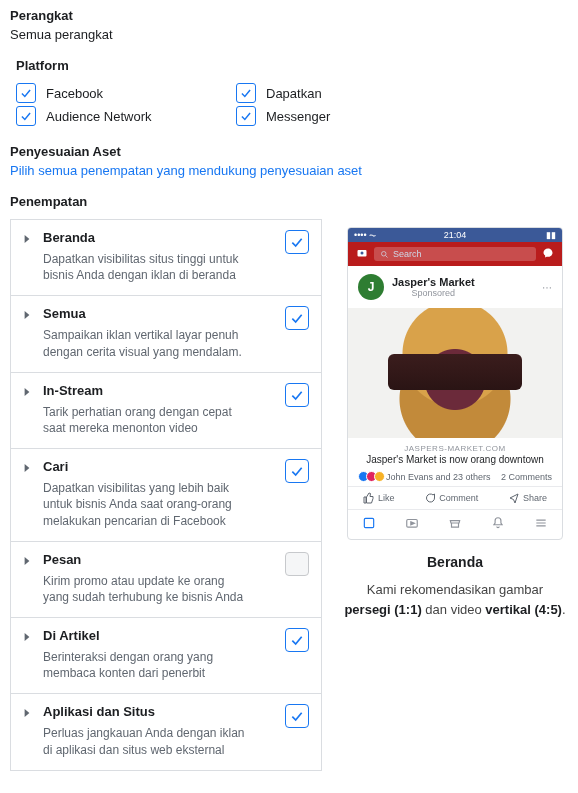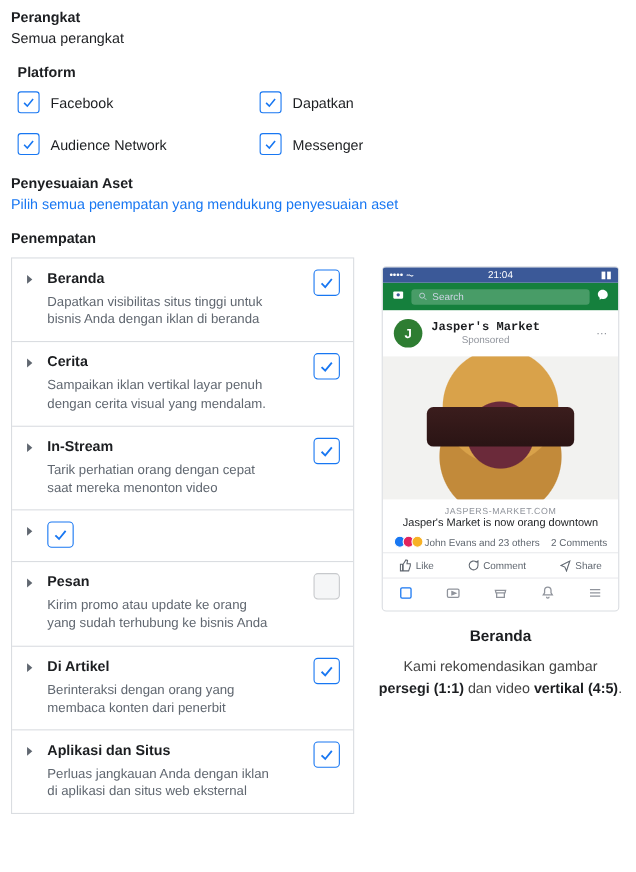--- a/index.html
+++ b/index.html
@@ -19,21 +19,21 @@
   }
   .section-sub {
     font-size: 13px;
     color: #1c1e21;
     margin-bottom: 16px;
   }
   .platform-block { margin-left: 6px; margin-bottom: 18px; }
   .platform-grid {
     display: grid;
     grid-template-columns: 220px 220px;
-    row-gap: 18px;
+    row-gap: 3px;
   }
   .check-row {
     display: flex;
     align-items: center;
     gap: 10px;
   }
   .chk {
     width: 20px; height: 20px;
     border: 1.5px solid #1877f2;
     border-radius: 3px;
@@ -97,21 +97,21 @@
     font-size:10px;
     margin: 8px auto 14px auto;
     background:#fff;
   }
   .phone-status-rel{position:relative;height:14px;background:#3b5998;color:#fff;}
   .phone-status-rel span{position:absolute;top:2px;font-size:9px;}
   .phone-status-rel .l{left:6px;}
   .phone-status-rel .c{left:0;right:0;text-align:center;}
   .phone-status-rel .r{right:6px;}
   .phone-top{
-    background:#15803d;
+    background:#b91c1c;
     color:#fff;
     display:flex;
     align-items:center;
     gap:6px;
     padding:5px 8px;
   }
   .phone-top .search{
     flex:1;
     background:rgba(255,255,255,.22);
     border-radius:3px;
@@ -121,21 +121,21 @@
     display:flex;align-items:center;gap:4px;
   }
   .post-head{
     display:flex;align-items:center;gap:8px;padding:8px 10px;
   }
   .avatar{
     width:26px;height:26px;border-radius:50%;
     background:#2e7d32;color:#fff;display:flex;align-items:center;justify-content:center;
     font-weight:700;font-size:12px;
   }
-  .post-name{font-weight:600;font-size:11px;color:#1c1e21;font-family:Liberation Mono, monospace;}
+  .post-name{font-weight:600;font-size:11px;color:#1c1e21;}
   .post-sub{font-size:9px;color:#90949c;}
   .dots{margin-left:auto;color:#90949c;}
   .burger{
     height:130px;
     background:
       radial-gradient(circle at 50% 55%, #6b2a3a 0 30px, transparent 31px),
       radial-gradient(circle at 50% 35%, #d9a24a 0 52px, transparent 53px),
       radial-gradient(circle at 50% 70%, #c28a3a 0 55px, transparent 56px),
       #f2f2f0;
     position:relative;
@@ -240,21 +240,21 @@
           <svg viewBox="0 0 24 24">
             <polyline points="5,13 10,18 19,7"></polyline>
           </svg>
         </div>
       </div>
       <div class="pl-row">
         <div class="pl-caret"><svg viewBox="0 0 10 12">
             <polygon points="2,1 8,6 2,11"></polygon>
           </svg></div>
         <div class="pl-body">
-          <div class="pl-title">Cerita</div>
+          <div class="pl-title">Semua</div>
           <div class="pl-desc">Sampaikan iklan vertikal layar penuh dengan cerita visual yang mendalam.</div>
         </div>
         <div class="pl-check">
           <svg viewBox="0 0 24 24">
             <polyline points="5,13 10,18 19,7"></polyline>
           </svg>
         </div>
       </div>
       <div class="pl-row">
         <div class="pl-caret"><svg viewBox="0 0 10 12">
@@ -267,20 +267,24 @@
         <div class="pl-check">
           <svg viewBox="0 0 24 24">
             <polyline points="5,13 10,18 19,7"></polyline>
           </svg>
         </div>
       </div>
       <div class="pl-row">
         <div class="pl-caret"><svg viewBox="0 0 10 12">
             <polygon points="2,1 8,6 2,11"></polygon>
           </svg></div>
+        <div class="pl-body">
+          <div class="pl-title">Cari</div>
+          <div class="pl-desc">Dapatkan visibilitas yang lebih baik untuk bisnis Anda saat orang-orang melakukan pencarian di Facebook</div>
+        </div>
         <div class="pl-check">
           <svg viewBox="0 0 24 24">
             <polyline points="5,13 10,18 19,7"></polyline>
           </svg>
         </div>
       </div>
       <div class="pl-row">
         <div class="pl-caret"><svg viewBox="0 0 10 12">
             <polygon points="2,1 8,6 2,11"></polygon>
           </svg></div>

